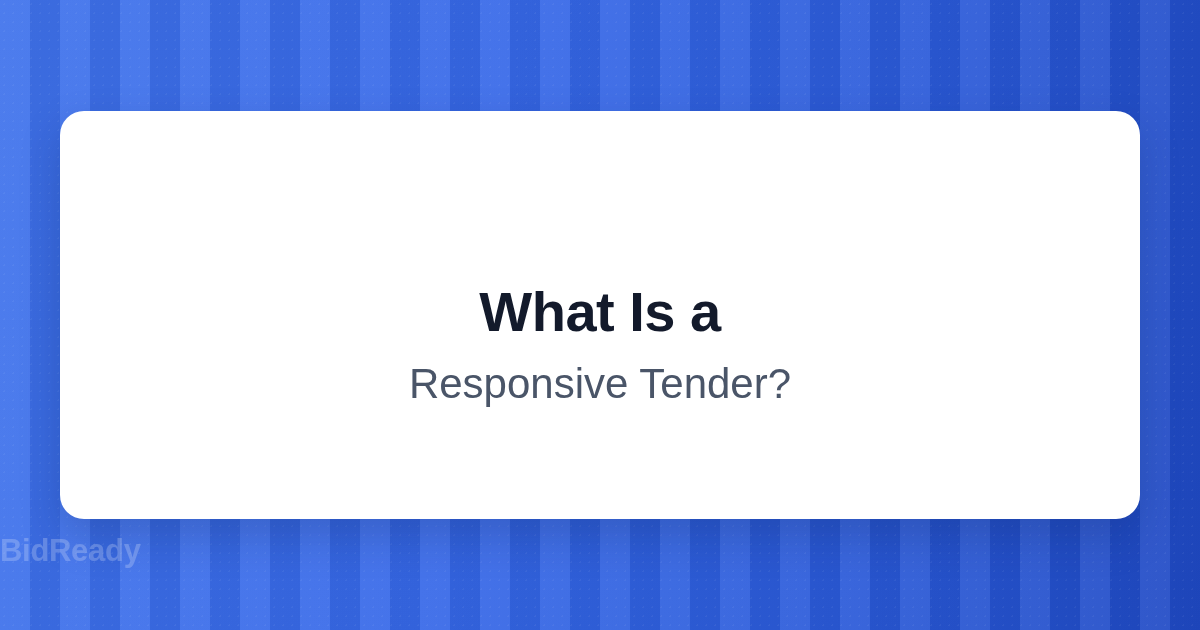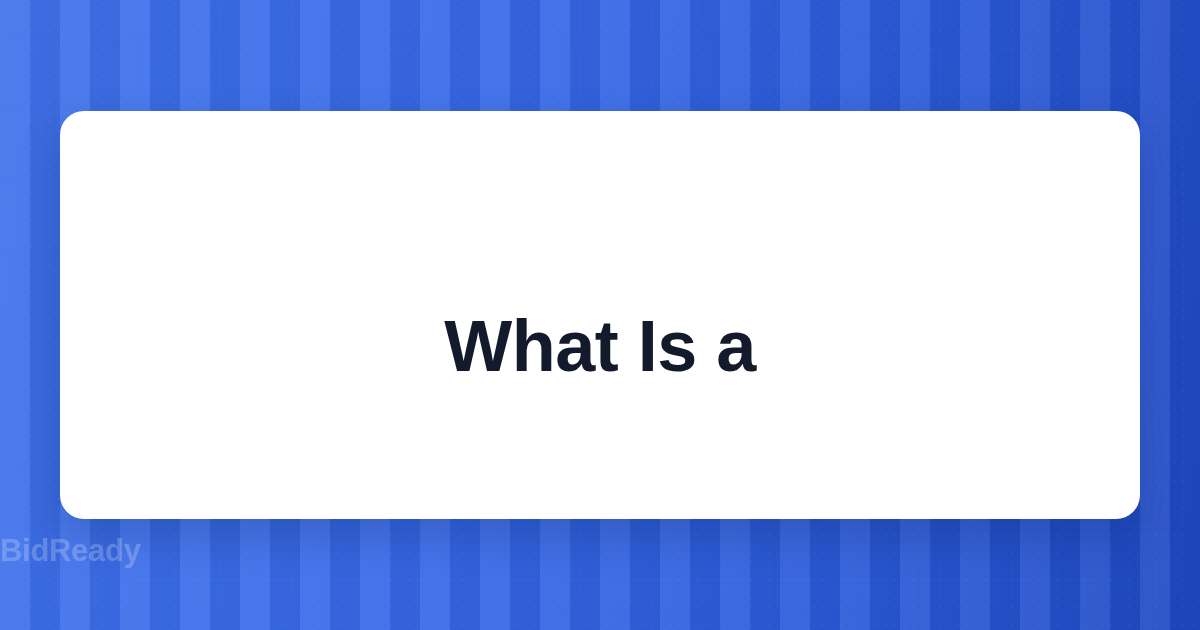--- a/index.html
+++ b/index.html
@@ -74,21 +74,21 @@
 
   #title-block {
     display: flex;
     flex-direction: column;
     align-items: center;
     justify-content: center;
     margin-top: 62px;
   }
 
   #headline {
-    font-size: 72px;
+    font-size: 56px;
     font-weight: bold;
     color: #131a2b;
     line-height: 1.12;
     letter-spacing: -0.5px;
     text-align: center;
     margin: 0;
   }
 
   #subheadline {
     font-size: 42px;
@@ -116,19 +116,20 @@
 <div id="og-card">
 
   <div id="stripes"></div>
   <div id="dot-texture"></div>
 
   <div id="content-stack">
 
     <div id="content-card">
       <div id="title-block">
         <h1 id="headline">What Is a</h1>
+        <p id="subheadline">Responsive Tender?</p>
       </div>
     </div>
 
     <div id="brand-wordmark">BidReady</div>
 
   </div>
 </div>
 
 </body></html>

